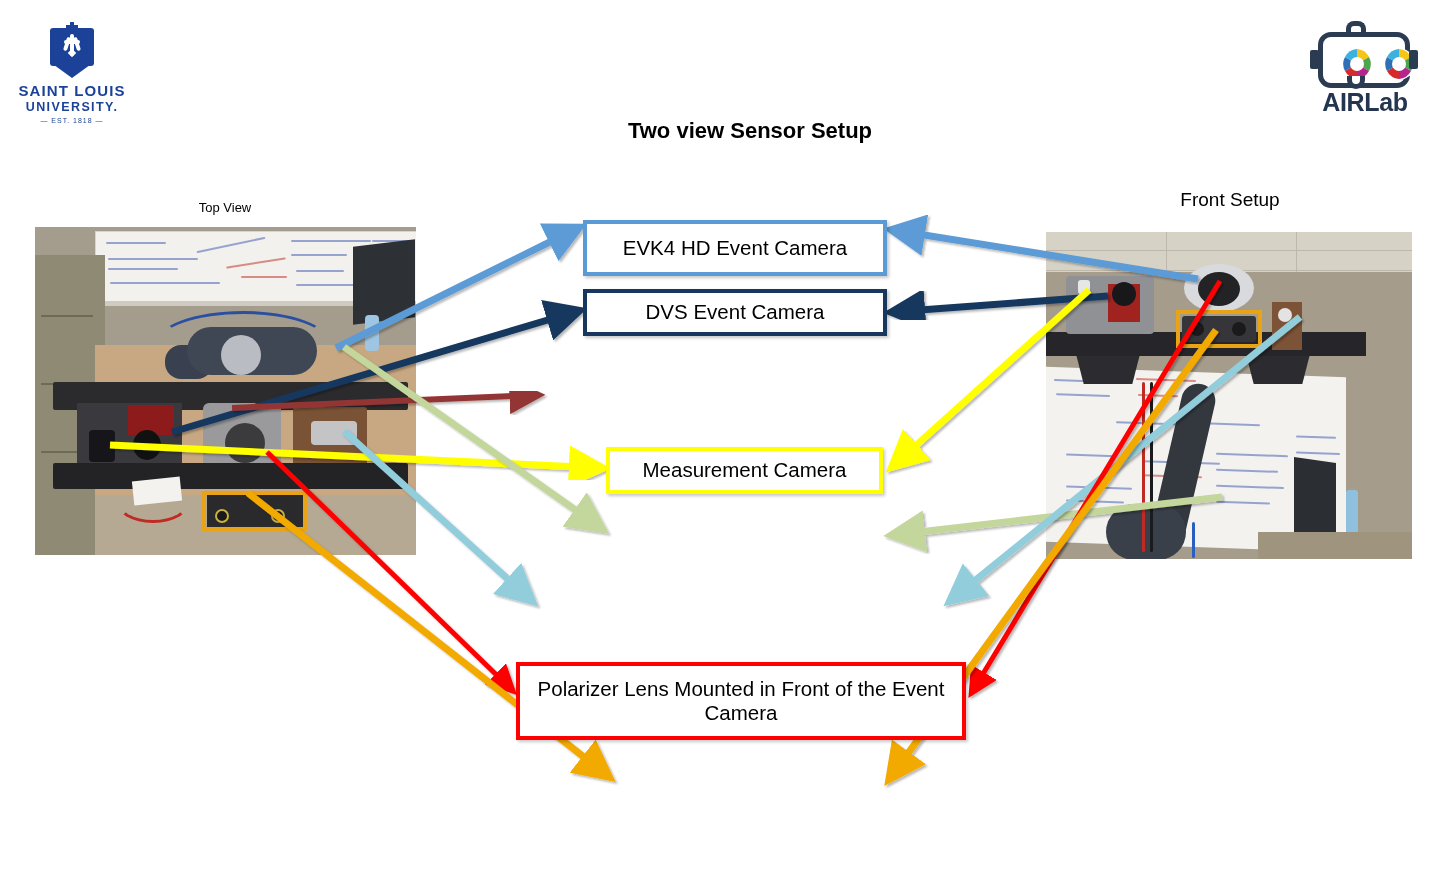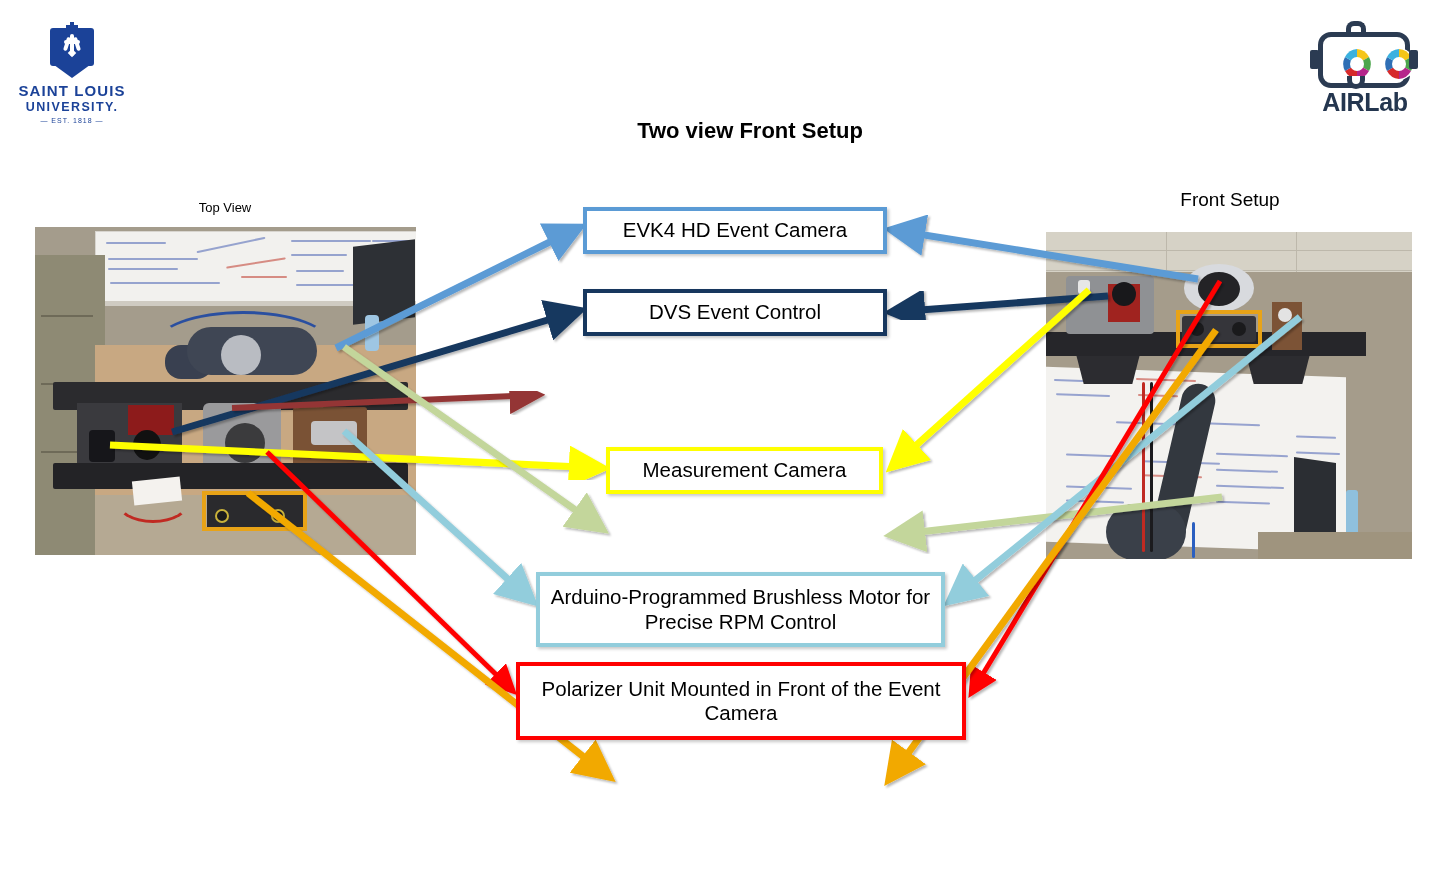--- a/index.html
+++ b/index.html
@@ -186,21 +186,21 @@
   #photo-front .bottlef{left:300px;top:258px;width:12px;height:46px;background:#8fc0dd;border-radius:3px;}
   #photo-front .deskf{left:212px;top:300px;width:154px;height:27px;background:#9f947e;}
 
   
   .callout{
     position:absolute;background:#ffffff;box-sizing:border-box;
     display:flex;align-items:center;justify-content:center;
     text-align:center;color:#000;line-height:1.18;
     box-shadow:2px 2px 3px rgba(0,0,0,.22);
   }
-  #box-evk4   {left:583px; top:207px; width:304px; height:47px; border:4px solid #5B9BD5; font-size:20.5px;}
+  #box-evk4   {left:583px; top:220px; width:304px; height:56px; border:4px solid #5B9BD5; font-size:20.5px;}
   #box-dvs    {left:583px; top:289px; width:304px; height:47px; border:4px solid #17375E; font-size:20.5px;}
   #box-imu    {left:542px; top:372px; width:414px; height:48px; border:4px solid #943634; font-size:20.5px;}
   #box-polar  {left:606px; top:447px; width:277px; height:47px; border:4px solid #FFFF00; font-size:20.5px;}
   #box-doosan {left:606px; top:510px; width:277px; height:46px; border:4px solid #C3D69B; font-size:20.5px;}
   #box-arduino{left:536px; top:572px; width:409px; height:75px; border:4px solid #92CDDC; font-size:20.5px;}
   #box-polarizer{left:516px;top:662px; width:450px; height:78px; border:4px solid #FF0000; font-size:20.5px;}
   #box-stereo {left:613px; top:755px; width:272px; height:46px; border:4px solid #F2A900; font-size:20.5px;}
 
   
   #arrows{position:absolute;left:0;top:0;width:1430px;height:895px;pointer-events:none;}
@@ -253,21 +253,21 @@
         <div class="fleur-l"></div>
         <div class="fleur-r"></div>
       </div>
       <div class="shield-dot"></div>
     </div>
     <div id="slu-name1">SAINT LOUIS</div>
     <div id="slu-name2">UNIVERSITY.</div>
     <div id="slu-est">— EST. 1818 —</div>
   </div>
 
-  <div id="slide-title">Two view Front Setup</div>
+  <div id="slide-title">Two view Sensor Setup</div>
 
   <div id="top-view-label">Top View</div>
   <div id="front-view-label">Front Setup</div>
 
   <div class="photo" id="photo-top">
     <div class="ph-layer wall-main"></div>
     <div class="ph-layer whiteboard">
       <div class="wb-line" style="left:10px;top:10px;width:60px;"></div>
       <div class="wb-line" style="left:12px;top:26px;width:90px;"></div>
       <div class="wb-line" style="left:12px;top:36px;width:70px;"></div>
@@ -420,25 +420,22 @@
     <line filter="url(#sh)" x1="1220" y1="281" x2="972" y2="692" stroke="#FF0000" stroke-width="5" marker-end="url(#ah-polarizer)"></line>
 
     <line filter="url(#sh)" x1="248" y1="493" x2="608" y2="776" stroke="#F2A900" stroke-width="7" marker-end="url(#ah-stereo)"></line>
     <line filter="url(#sh)" x1="1216" y1="330" x2="890" y2="778" stroke="#F2A900" stroke-width="7" marker-end="url(#ah-stereo)"></line>
   </svg>
 
   <div class="callout" id="box-evk4">
     <span>EVK4 HD Event Camera</span>
   </div>
   <div class="callout" id="box-dvs">
-    <span>DVS Event Control</span>
+    <span>DVS Event Camera</span>
   </div>
   <div class="callout" id="box-polar">
     <span>Measurement Camera</span>
   </div>
-  <div class="callout" id="box-arduino">
-    <span>Arduino-Programmed Brushless Motor for Precise RPM Control</span>
-  </div>
   <div class="callout" id="box-polarizer">
-    <span>Polarizer Unit Mounted in Front of the Event Camera</span>
+    <span>Polarizer Lens Mounted in Front of the Event Camera</span>
   </div>
 
 </div>
 
 </body></html>

